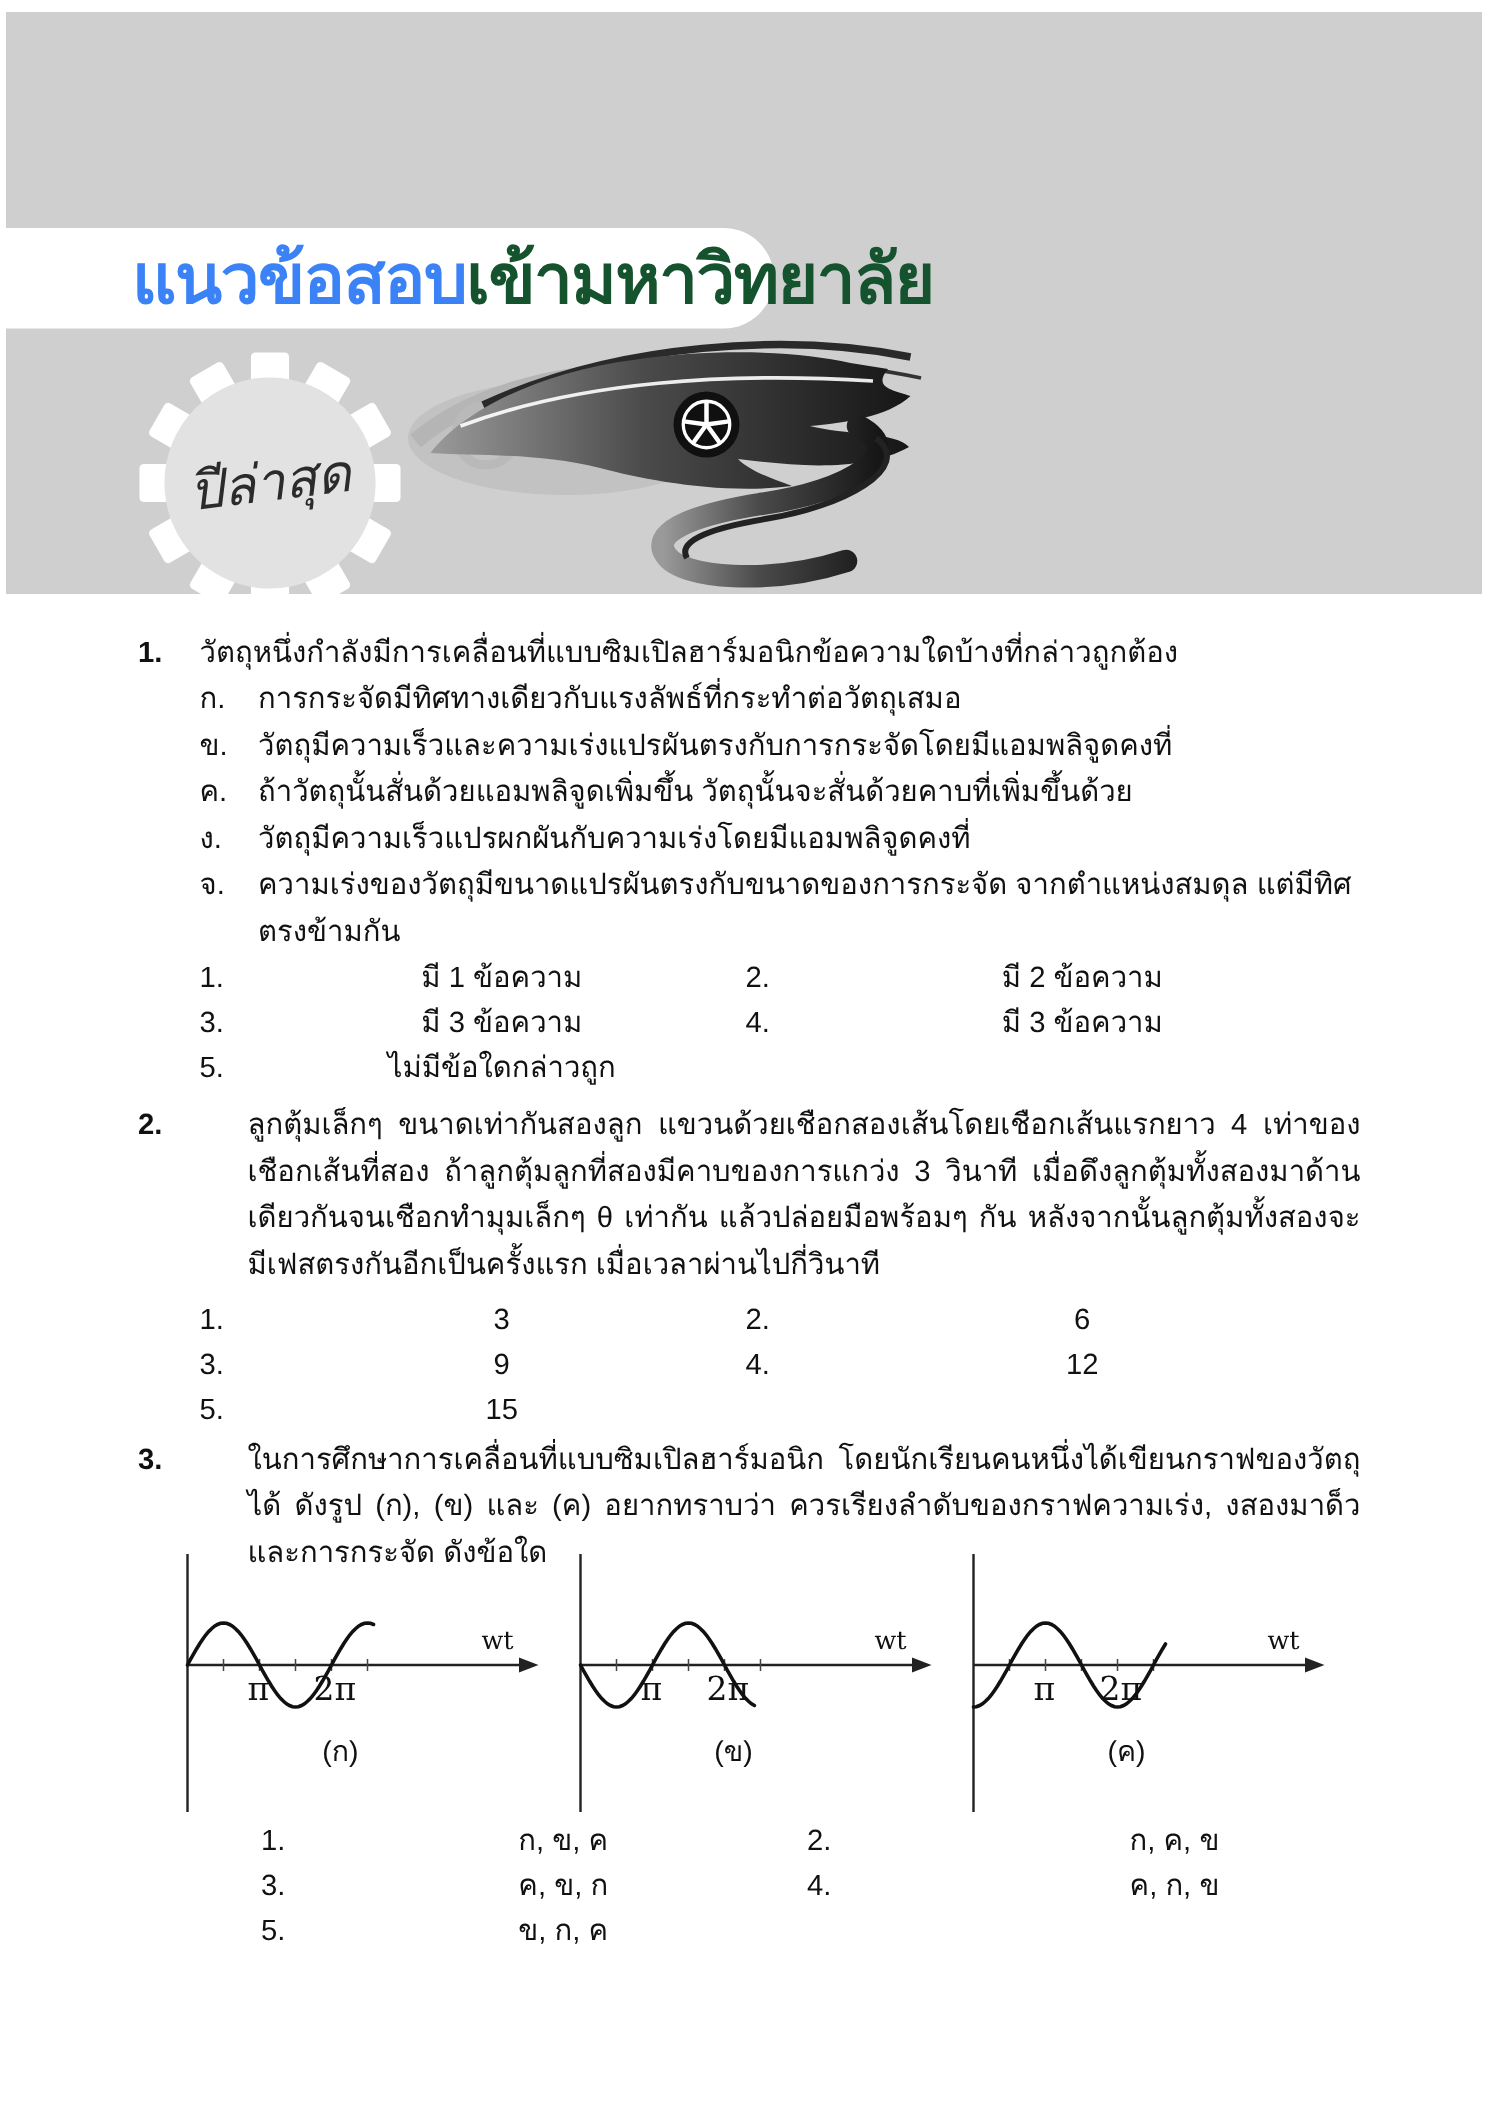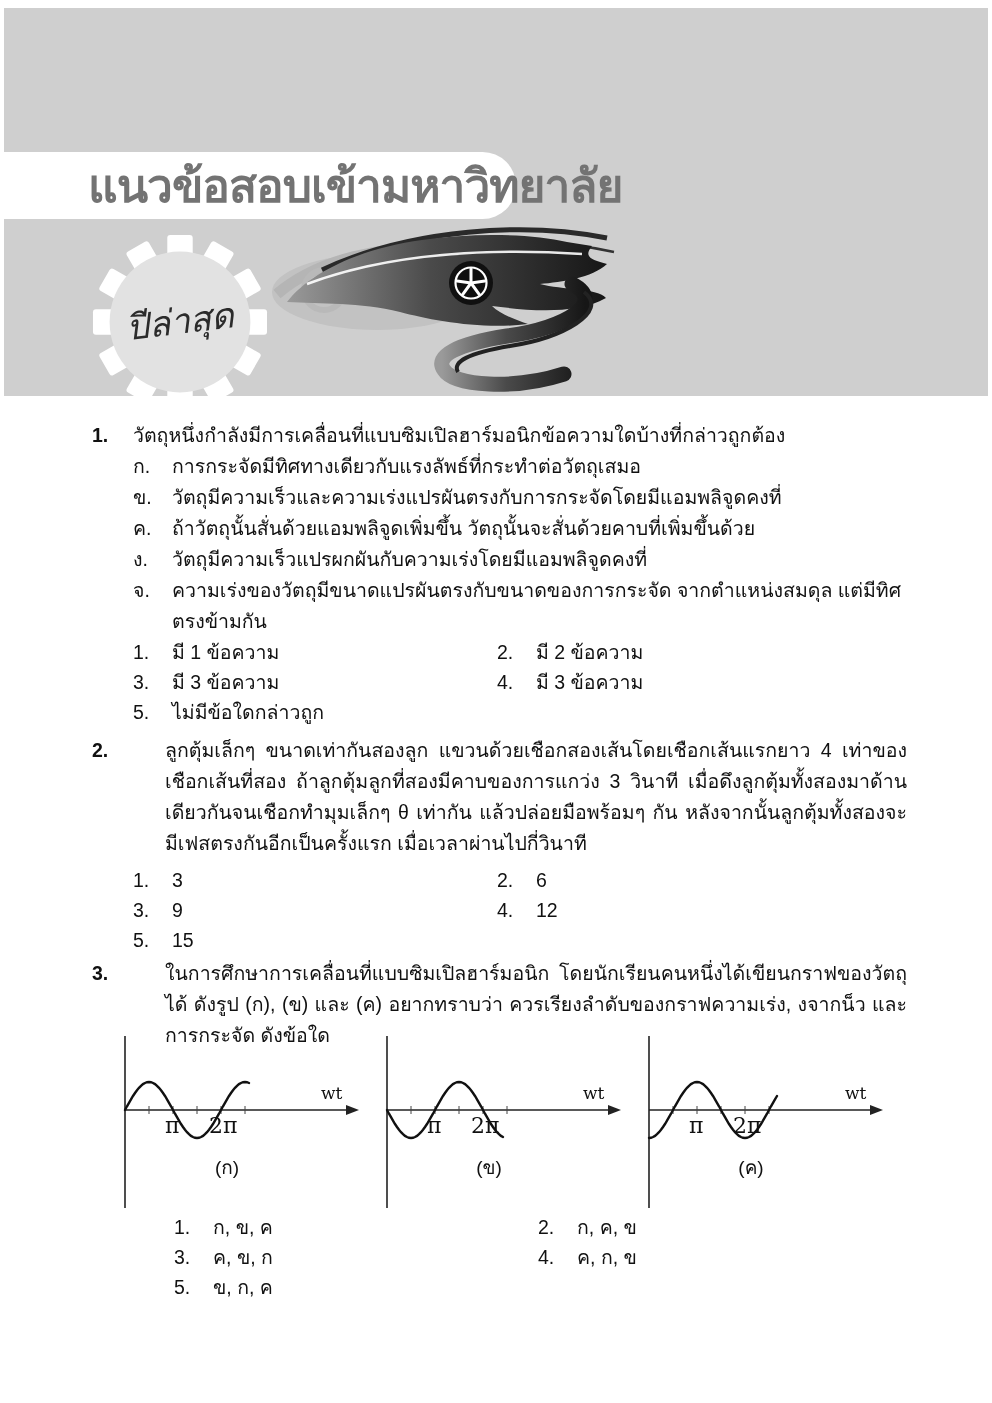--- a/index.html
+++ b/index.html
@@ -4,40 +4,40 @@
 <style>
   html,body{margin:0;padding:0;background:#fff;}
   #page{position:relative;width:992px;height:1403px;background:#ffffff;overflow:hidden;
         font-family:"Liberation Sans","DejaVu Sans",sans-serif;color:#111;}
 
   
   .hdr-gray{position:absolute;left:4px;top:8px;width:984px;height:388px;background:#cfcfcf;}
   .banner{position:absolute;left:0;top:152px;width:516px;height:67px;background:#ffffff;
           border-radius:0 34px 34px 0;display:flex;align-items:center;}
   .banner-title{margin-left:88px;font-size:46px;font-weight:bold;letter-spacing:-1px;white-space:nowrap;}
-  .title-black{color:#737373;}
-  .title-gray{color:#737373;}
+  .title-black{color:#3b82f6;}
+  .title-gray{color:#14532d;}
   .badge{position:absolute;left:88px;top:226px;width:176px;height:176px;}
   .car{position:absolute;left:258px;top:214px;width:400px;height:186px;}
 
   
   .question{position:absolute;left:92px;width:815px;font-size:19.5px;line-height:31px;}
   .qrow{display:flex;}
   .qnum{width:41px;flex:0 0 41px;font-weight:bold;}
   .qtext{flex:1;font-weight:normal;}
   .qtext.just{text-align:justify;margin-left:32px;}
   .statements{margin-left:41px;}
   .statement{display:flex;line-height:31px;}
   .slabel{width:39px;flex:0 0 39px;}
   .stext{flex:1;}
   .subhead{margin-left:41px;font-weight:bold;line-height:31px;}
   .choices{margin-left:41px;display:grid;grid-template-columns:364px 1fr;line-height:30px;}
   .choice{display:flex;}
   .cnum{width:39px;flex:0 0 39px;}
-  .ctext{flex:1;}
+  .ctext{flex:1;text-align:center;}
   .choices.abs{position:absolute;left:133px;width:815px;font-size:19.5px;}
 
   
   .graphs{position:absolute;left:123px;top:1036px;display:flex;}
   .graph-panel{width:262px;height:172px;}
 </style>
 </head>
 <body>
 
 <div id="page">
@@ -186,21 +186,21 @@
       <div class="choice">
         <div class="cnum">5.</div>
         <div class="ctext">15</div>
       </div>
     </div>
   </div>
 
   <div class="question" style="top:958px">
     <div class="qrow">
       <div class="qnum">3.</div>
-      <div class="qtext just">ในการศึกษาการเคลื่อนที่แบบซิมเปิลฮาร์มอนิก โดยนักเรียนคนหนึ่งได้เขียนกราฟของวัตถุได้ ดังรูป (ก), (ข) และ (ค) อยากทราบว่า ควรเรียงลำดับของกราฟความเร่ง, งจากน็ว และการกระจัด ดังข้อใด</div>
+      <div class="qtext just">ในการศึกษาการเคลื่อนที่แบบซิมเปิลฮาร์มอนิก โดยนักเรียนคนหนึ่งได้เขียนกราฟของวัตถุได้ ดังรูป (ก), (ข) และ (ค) อยากทราบว่า ควรเรียงลำดับของกราฟความเร่ง, งสองมาด็ว และการกระจัด ดังข้อใด</div>
     </div>
   </div>
 
   <div class="graphs">
     <div class="graph-panel"><svg width="262" height="172" viewBox="0 0 262 172">
       <line x1="2" y1="0" x2="2" y2="172" stroke="#222" stroke-width="1.6"></line>
       <line x1="2" y1="74" x2="224" y2="74" stroke="#222" stroke-width="1.6"></line>
       <polygon points="236,74 223,69 223,79" fill="#222"></polygon>
       <line x1="26" y1="70" x2="26" y2="78" stroke="#444" stroke-width="1"></line>
           <line x1="50" y1="70" x2="50" y2="78" stroke="#444" stroke-width="1"></line>

